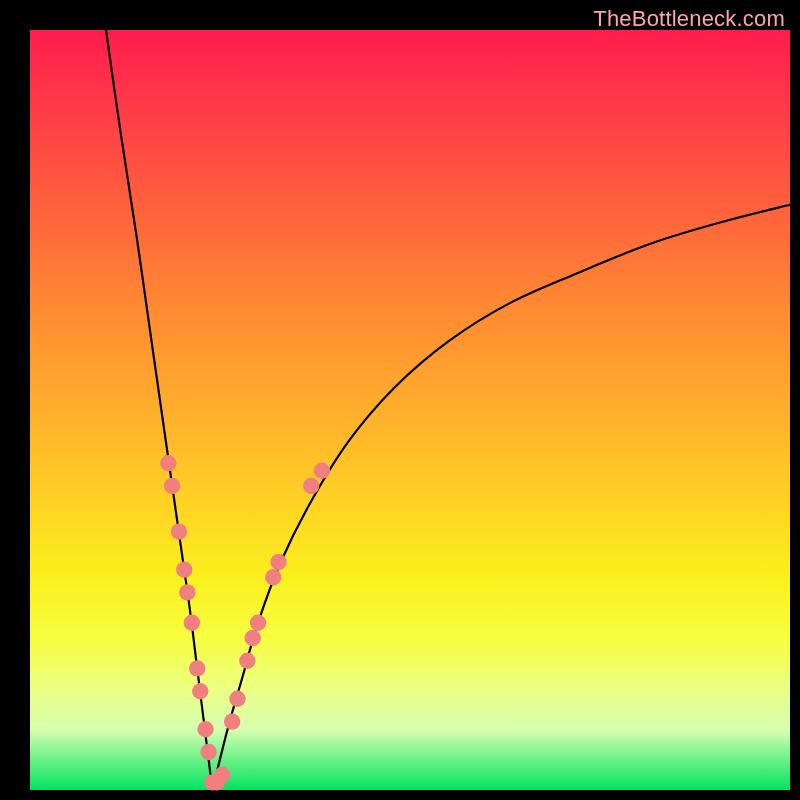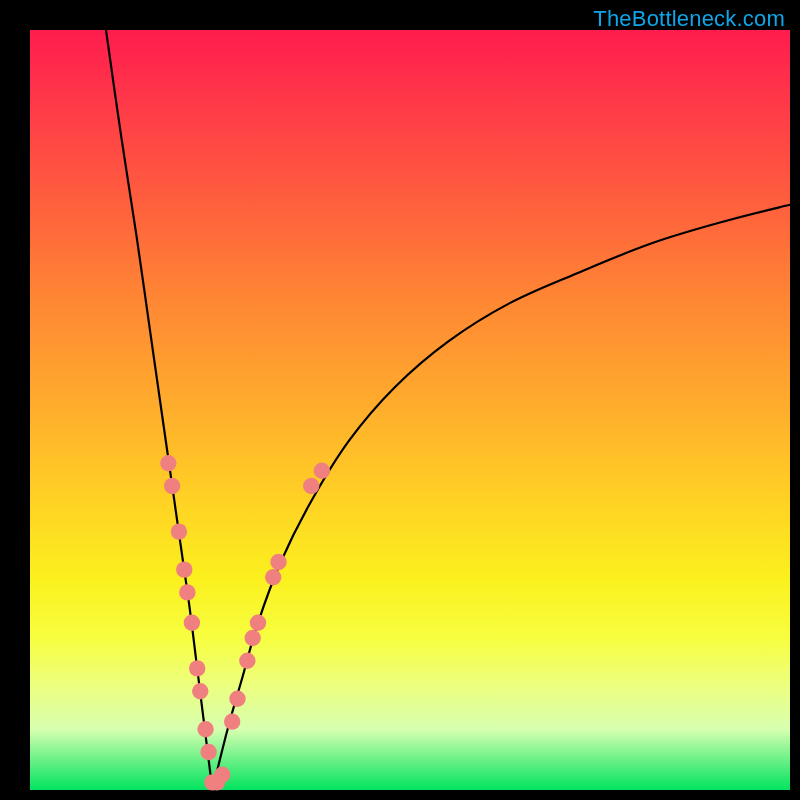--- a/index.html
+++ b/index.html
@@ -36,21 +36,21 @@
       #f7fe40 80%,
       #edff7c 86%,
       #d7ffb0 92%,
       #00e35e 100%
     );
   }
   .watermark {
     position: absolute;
     top: 6px;
     right: 15px;
-    color: #0ea5e9;
+    color: #fca5a5;
     font-size: 22px;
     letter-spacing: 0.2px;
     user-select: none;
   }
   svg.curves {
     position: absolute;
     left: 0;
     top: 0;
     width: 760px;
     height: 760px;

